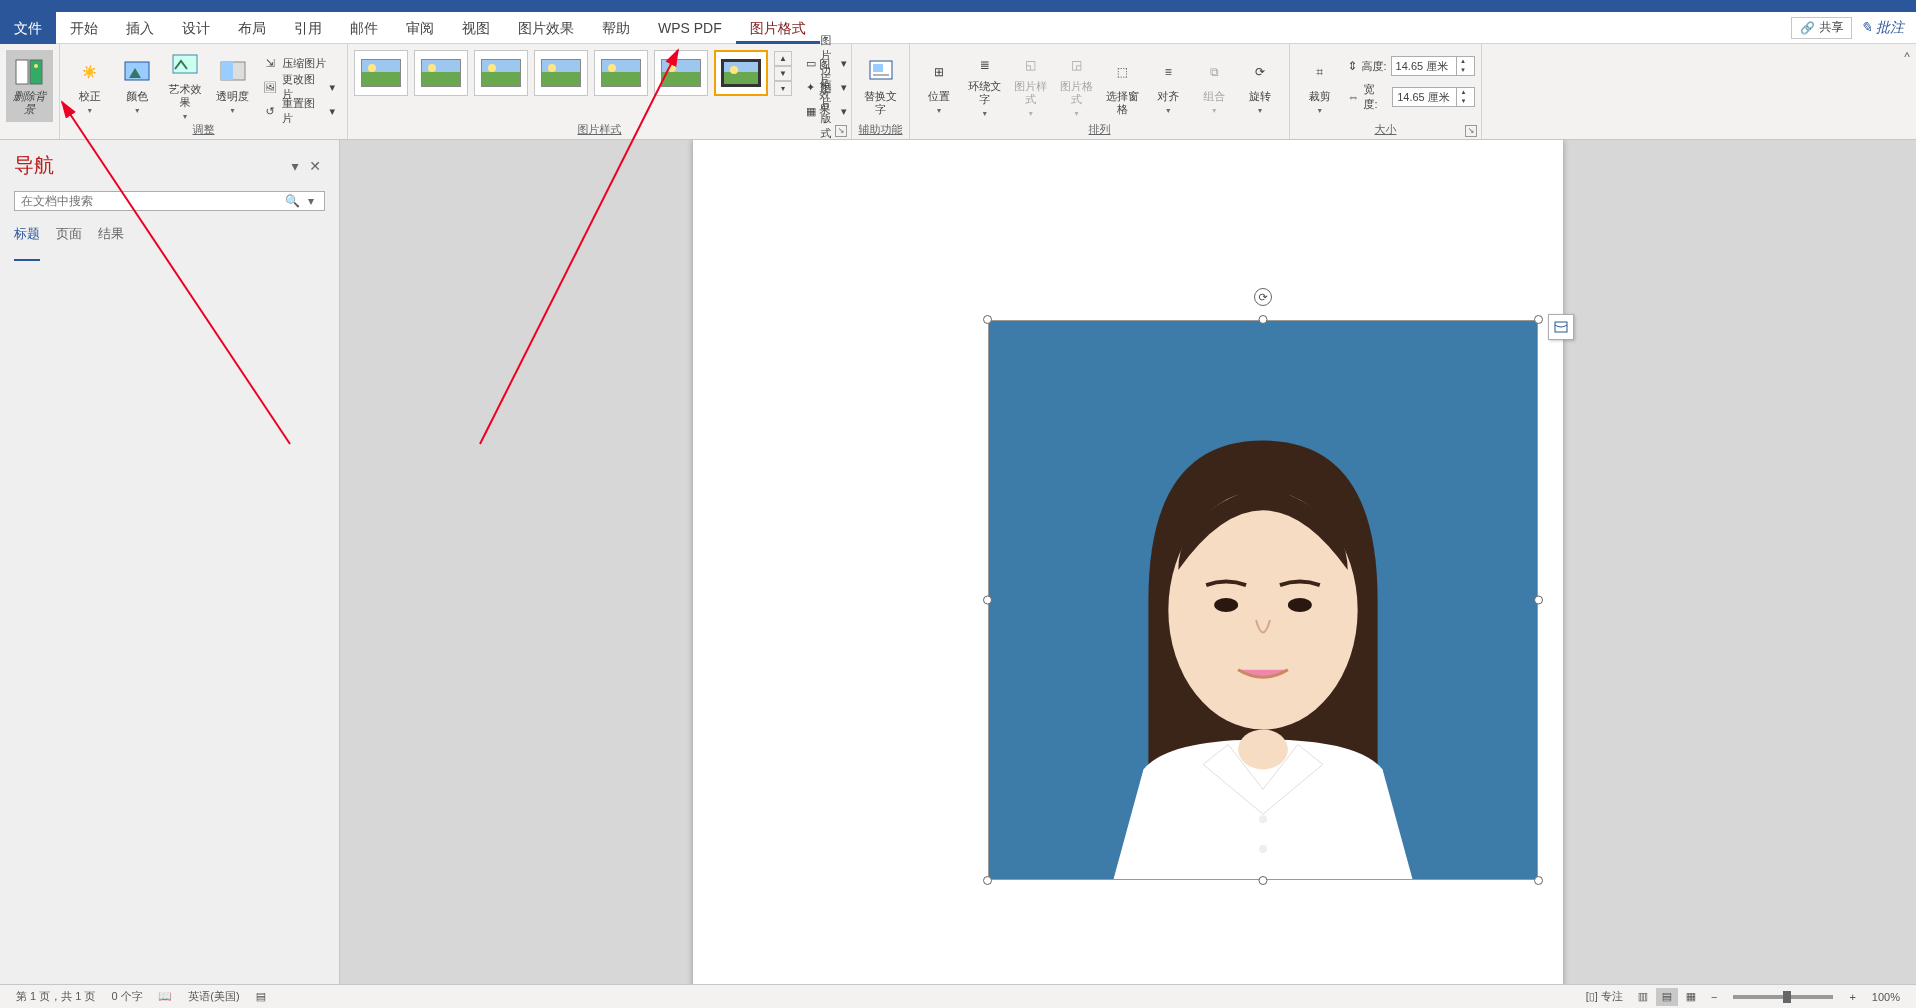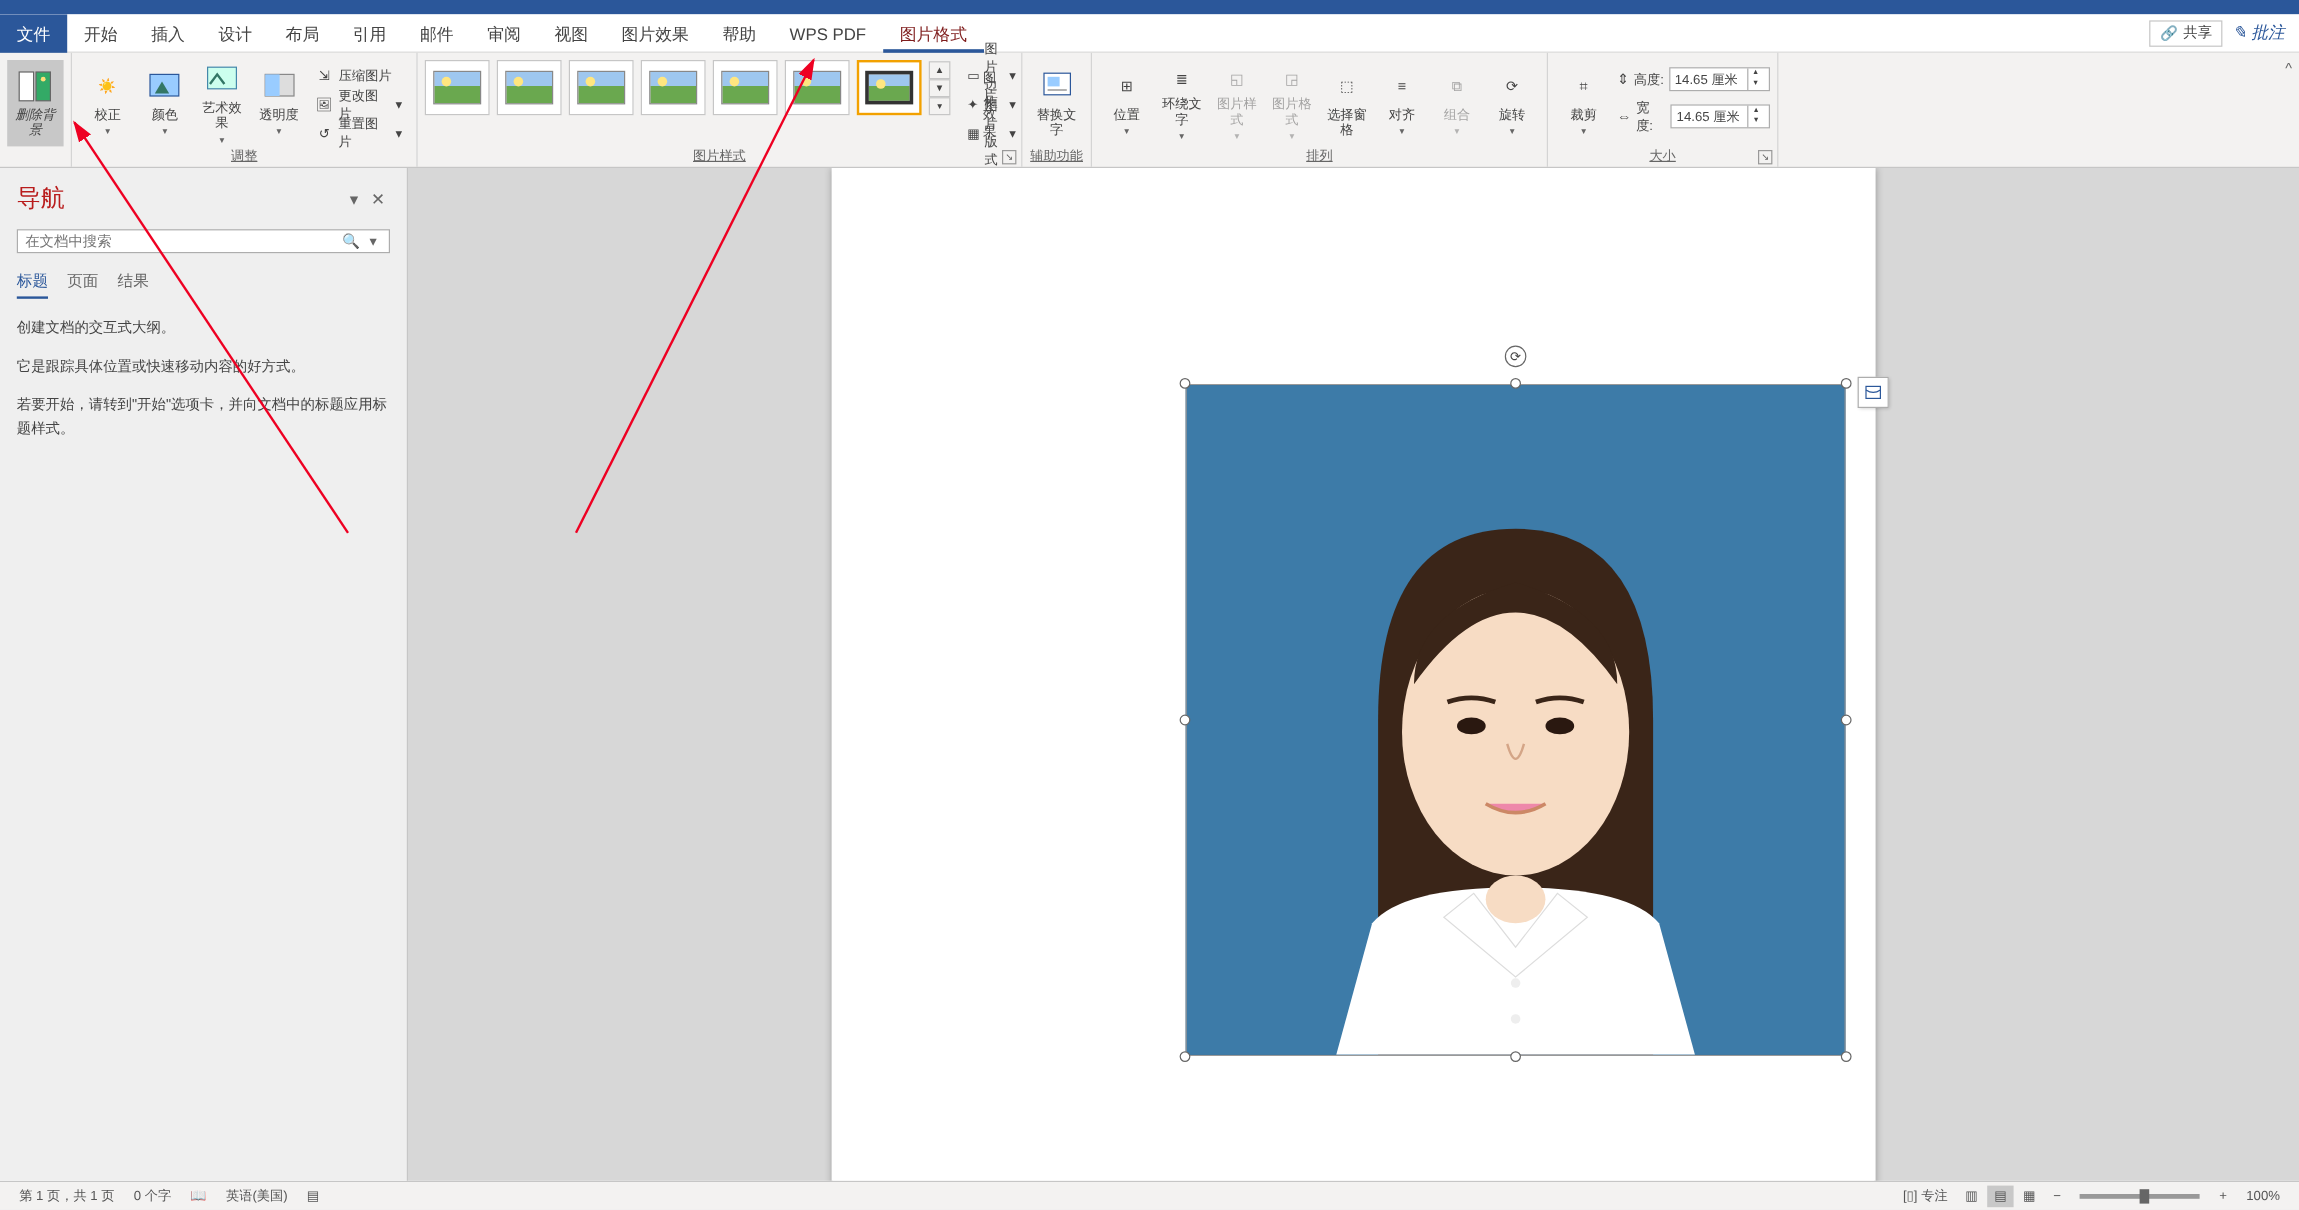--- a/index.html
+++ b/index.html
@@ -53,21 +53,21 @@
 
 .main { display: flex; height: calc(100% - 12px - 32px - 96px - 24px); }
 .nav-pane { width: 340px; background: #efefef; border-right: 1px solid #c6c6c6; padding: 12px 14px; }
 .nav-title-row { display: flex; align-items: center; }
 .nav-title { font-size: 20px; color: #b91c1c; flex: 1; }
 .nav-ctrl { width: 20px; text-align: center; cursor: pointer; color: #666; font-size: 14px; }
 .nav-search { margin-top: 12px; height: 20px; border: 1px solid #adadad; background: #fff; display: flex; align-items: center; padding: 0 6px; }
 .nav-search input { border: none; outline: none; flex: 1; font-size: 12px; }
 .nav-search .srch { color: #666; cursor: pointer; padding: 0 4px; }
 .nav-tabs { display: flex; gap: 16px; margin-top: 14px; font-size: 13px; }
-.nav-tab { cursor: pointer; color: #666; padding-bottom:4px;}
+.nav-tab { cursor: pointer; color: #666; padding-bottom:16px;}
 .nav-tab.active { color: #2b579a; border-bottom: 2px solid #2b579a; }
 .nav-body { margin-top: 14px; font-size: 12px; color: #444; line-height: 20px; }
 .nav-body p { margin-bottom: 12px; }
 
 .doc-area { flex: 1; background: #d7d7d7; position: relative; overflow: hidden; }
 .page { position: absolute; left: 50%; transform: translateX(-50%); top: 0; width: 870px; height: 1100px; background: #fff; box-shadow: 0 0 6px rgba(0,0,0,.3); }
 
 
 .sel-img-wrap { position: absolute; left: 648px; top: 180px; width: 550px; height: 560px; }
 .img-box { width: 100%; height: 100%; border: 1px solid #999; background:#2d6b9b; }
@@ -351,25 +351,20 @@
     <div class="nav-search">
       <input placeholder="在文档中搜索" style="">
       <span class="srch">🔍</span>
       <span class="srch">▾</span>
     </div>
     <div class="nav-tabs">
       <div class="nav-tab active">标题</div>
       <div class="nav-tab">页面</div>
       <div class="nav-tab">结果</div>
     </div>
-    <div class="nav-body">
-      <p>创建文档的交互式大纲。</p>
-      <p>它是跟踪具体位置或快速移动内容的好方式。</p>
-      <p>若要开始，请转到"开始"选项卡，并向文档中的标题应用标题样式。</p>
-    </div>
   </div>
 
   <div class="doc-area">
     <div class="page"></div>
 
     <div class="sel-img-wrap">
       <div class="rot-handle">⟳</div>
       <div class="layout-btn">
         <svg width="16" height="16" viewBox="0 0 16 16">
             <rect x="2" y="3" width="12" height="10" fill="none" stroke="#2b579a"></rect>

